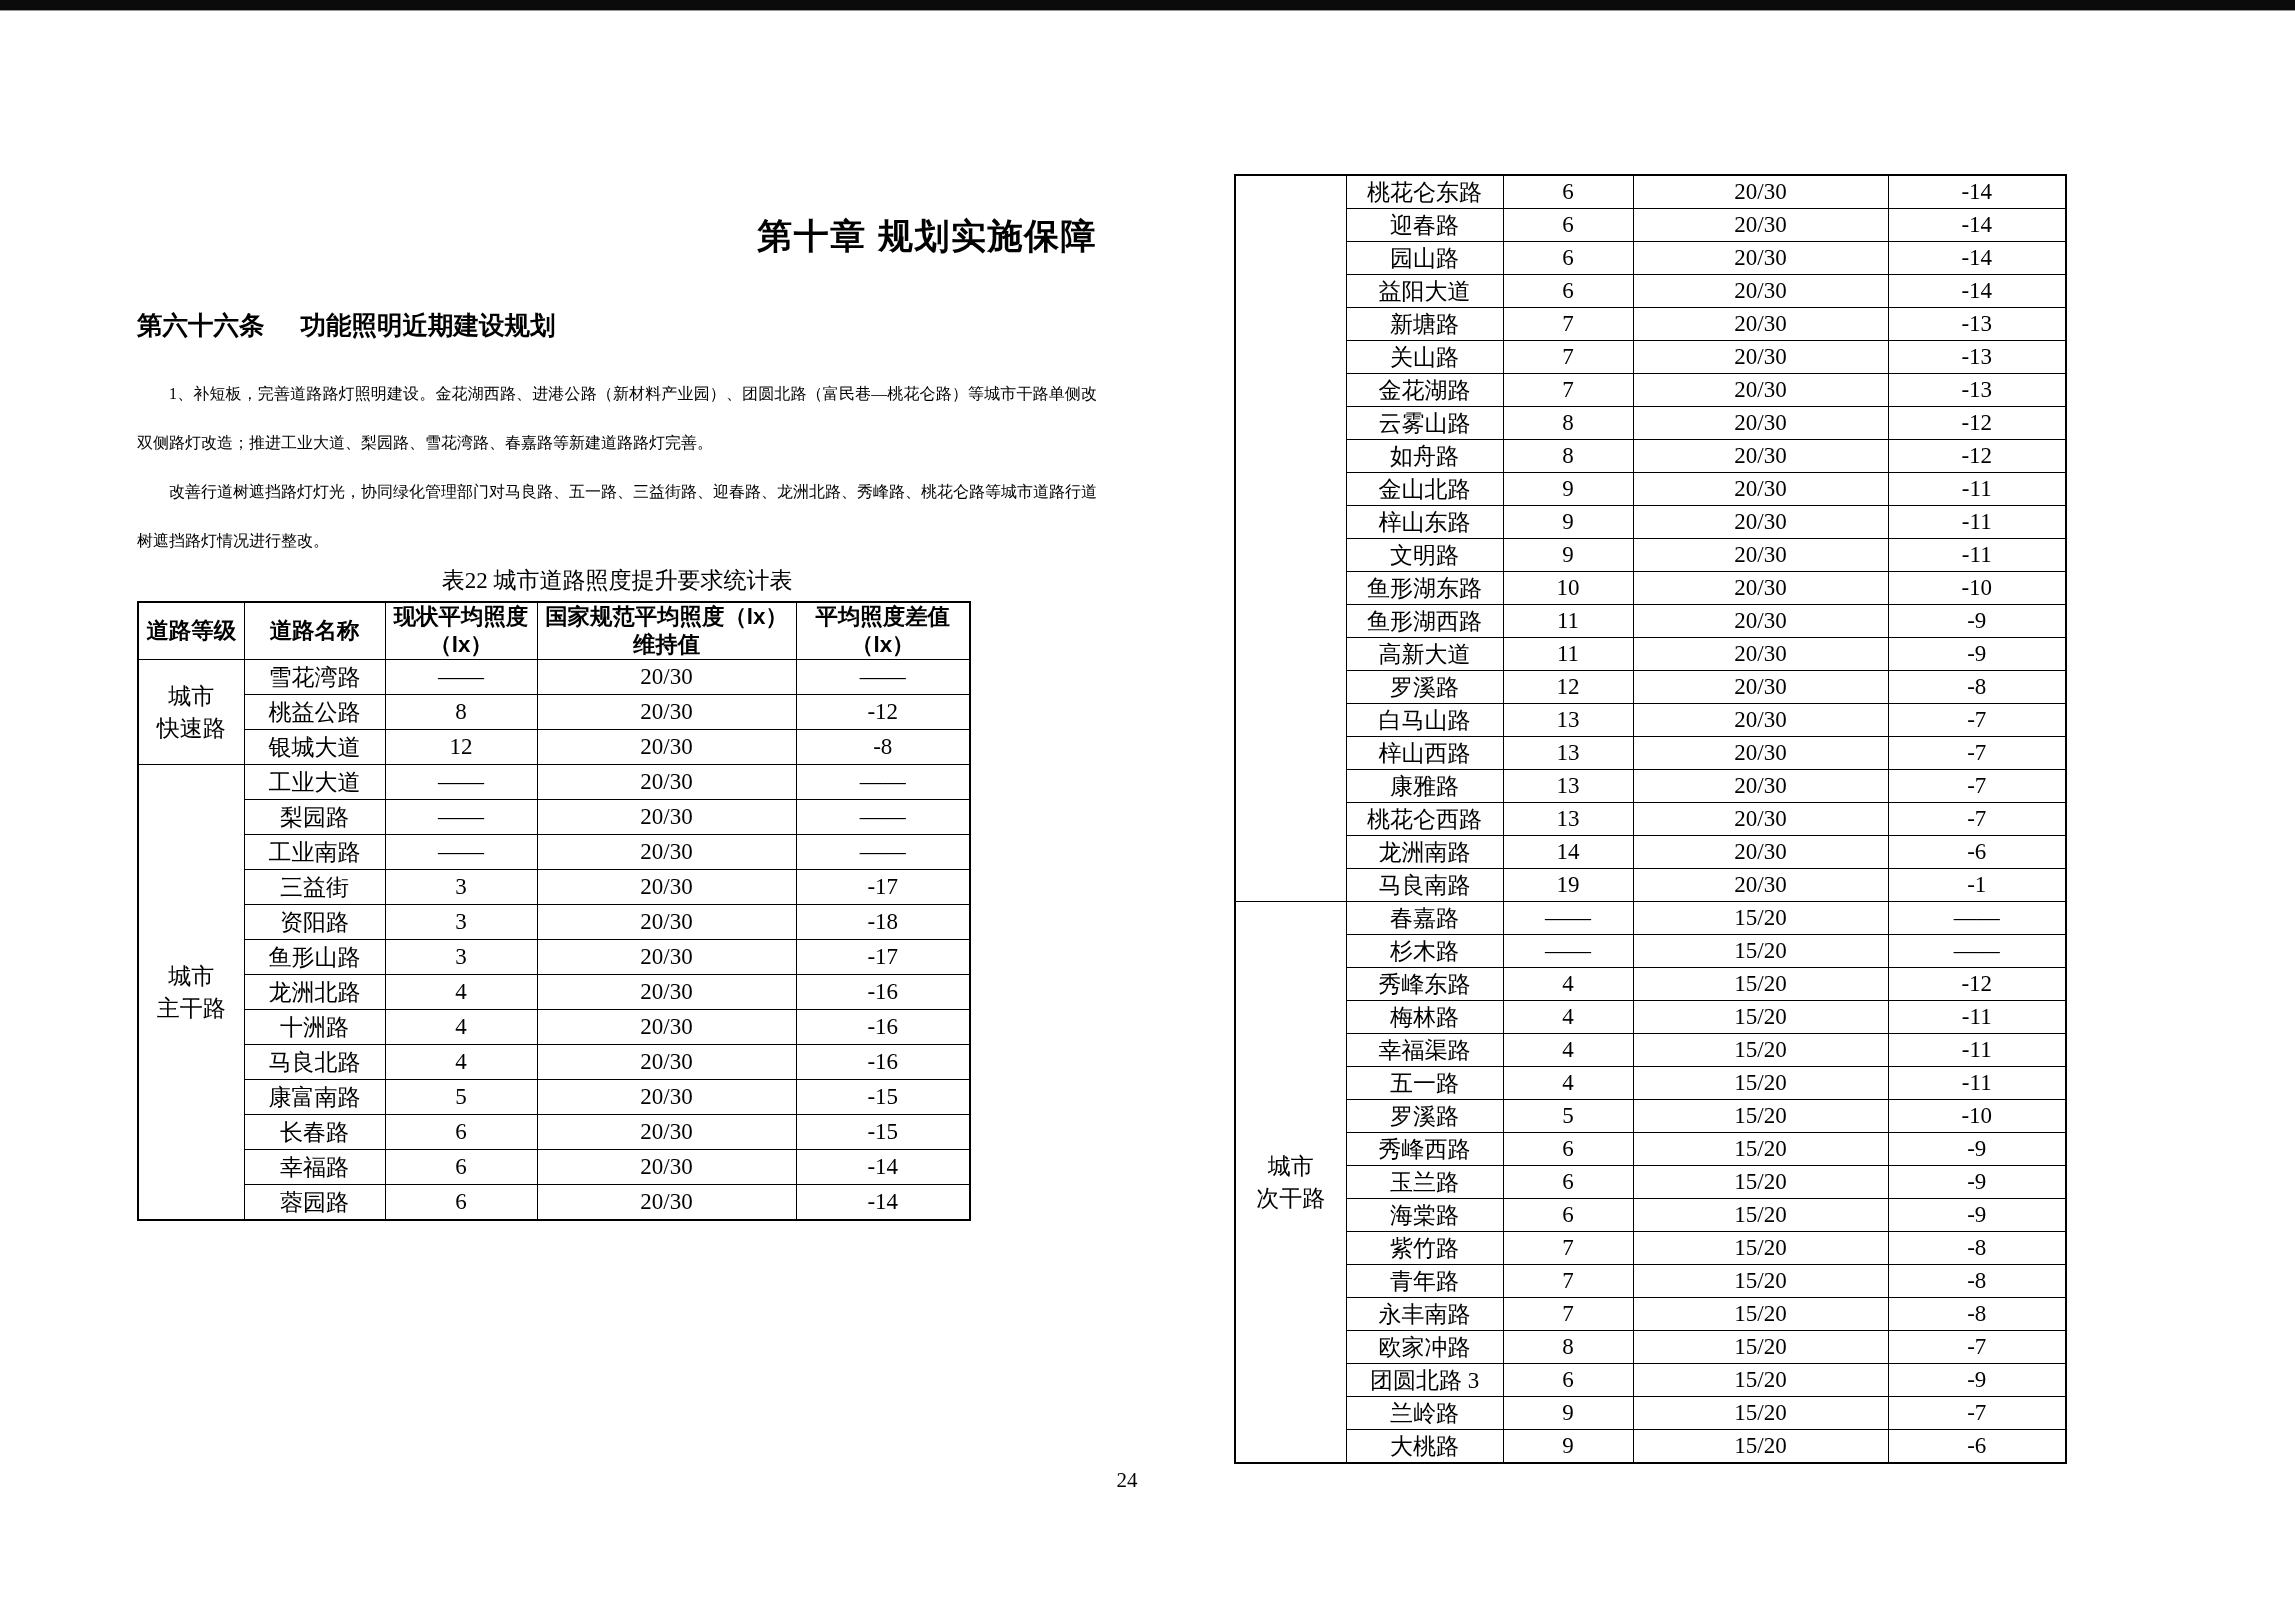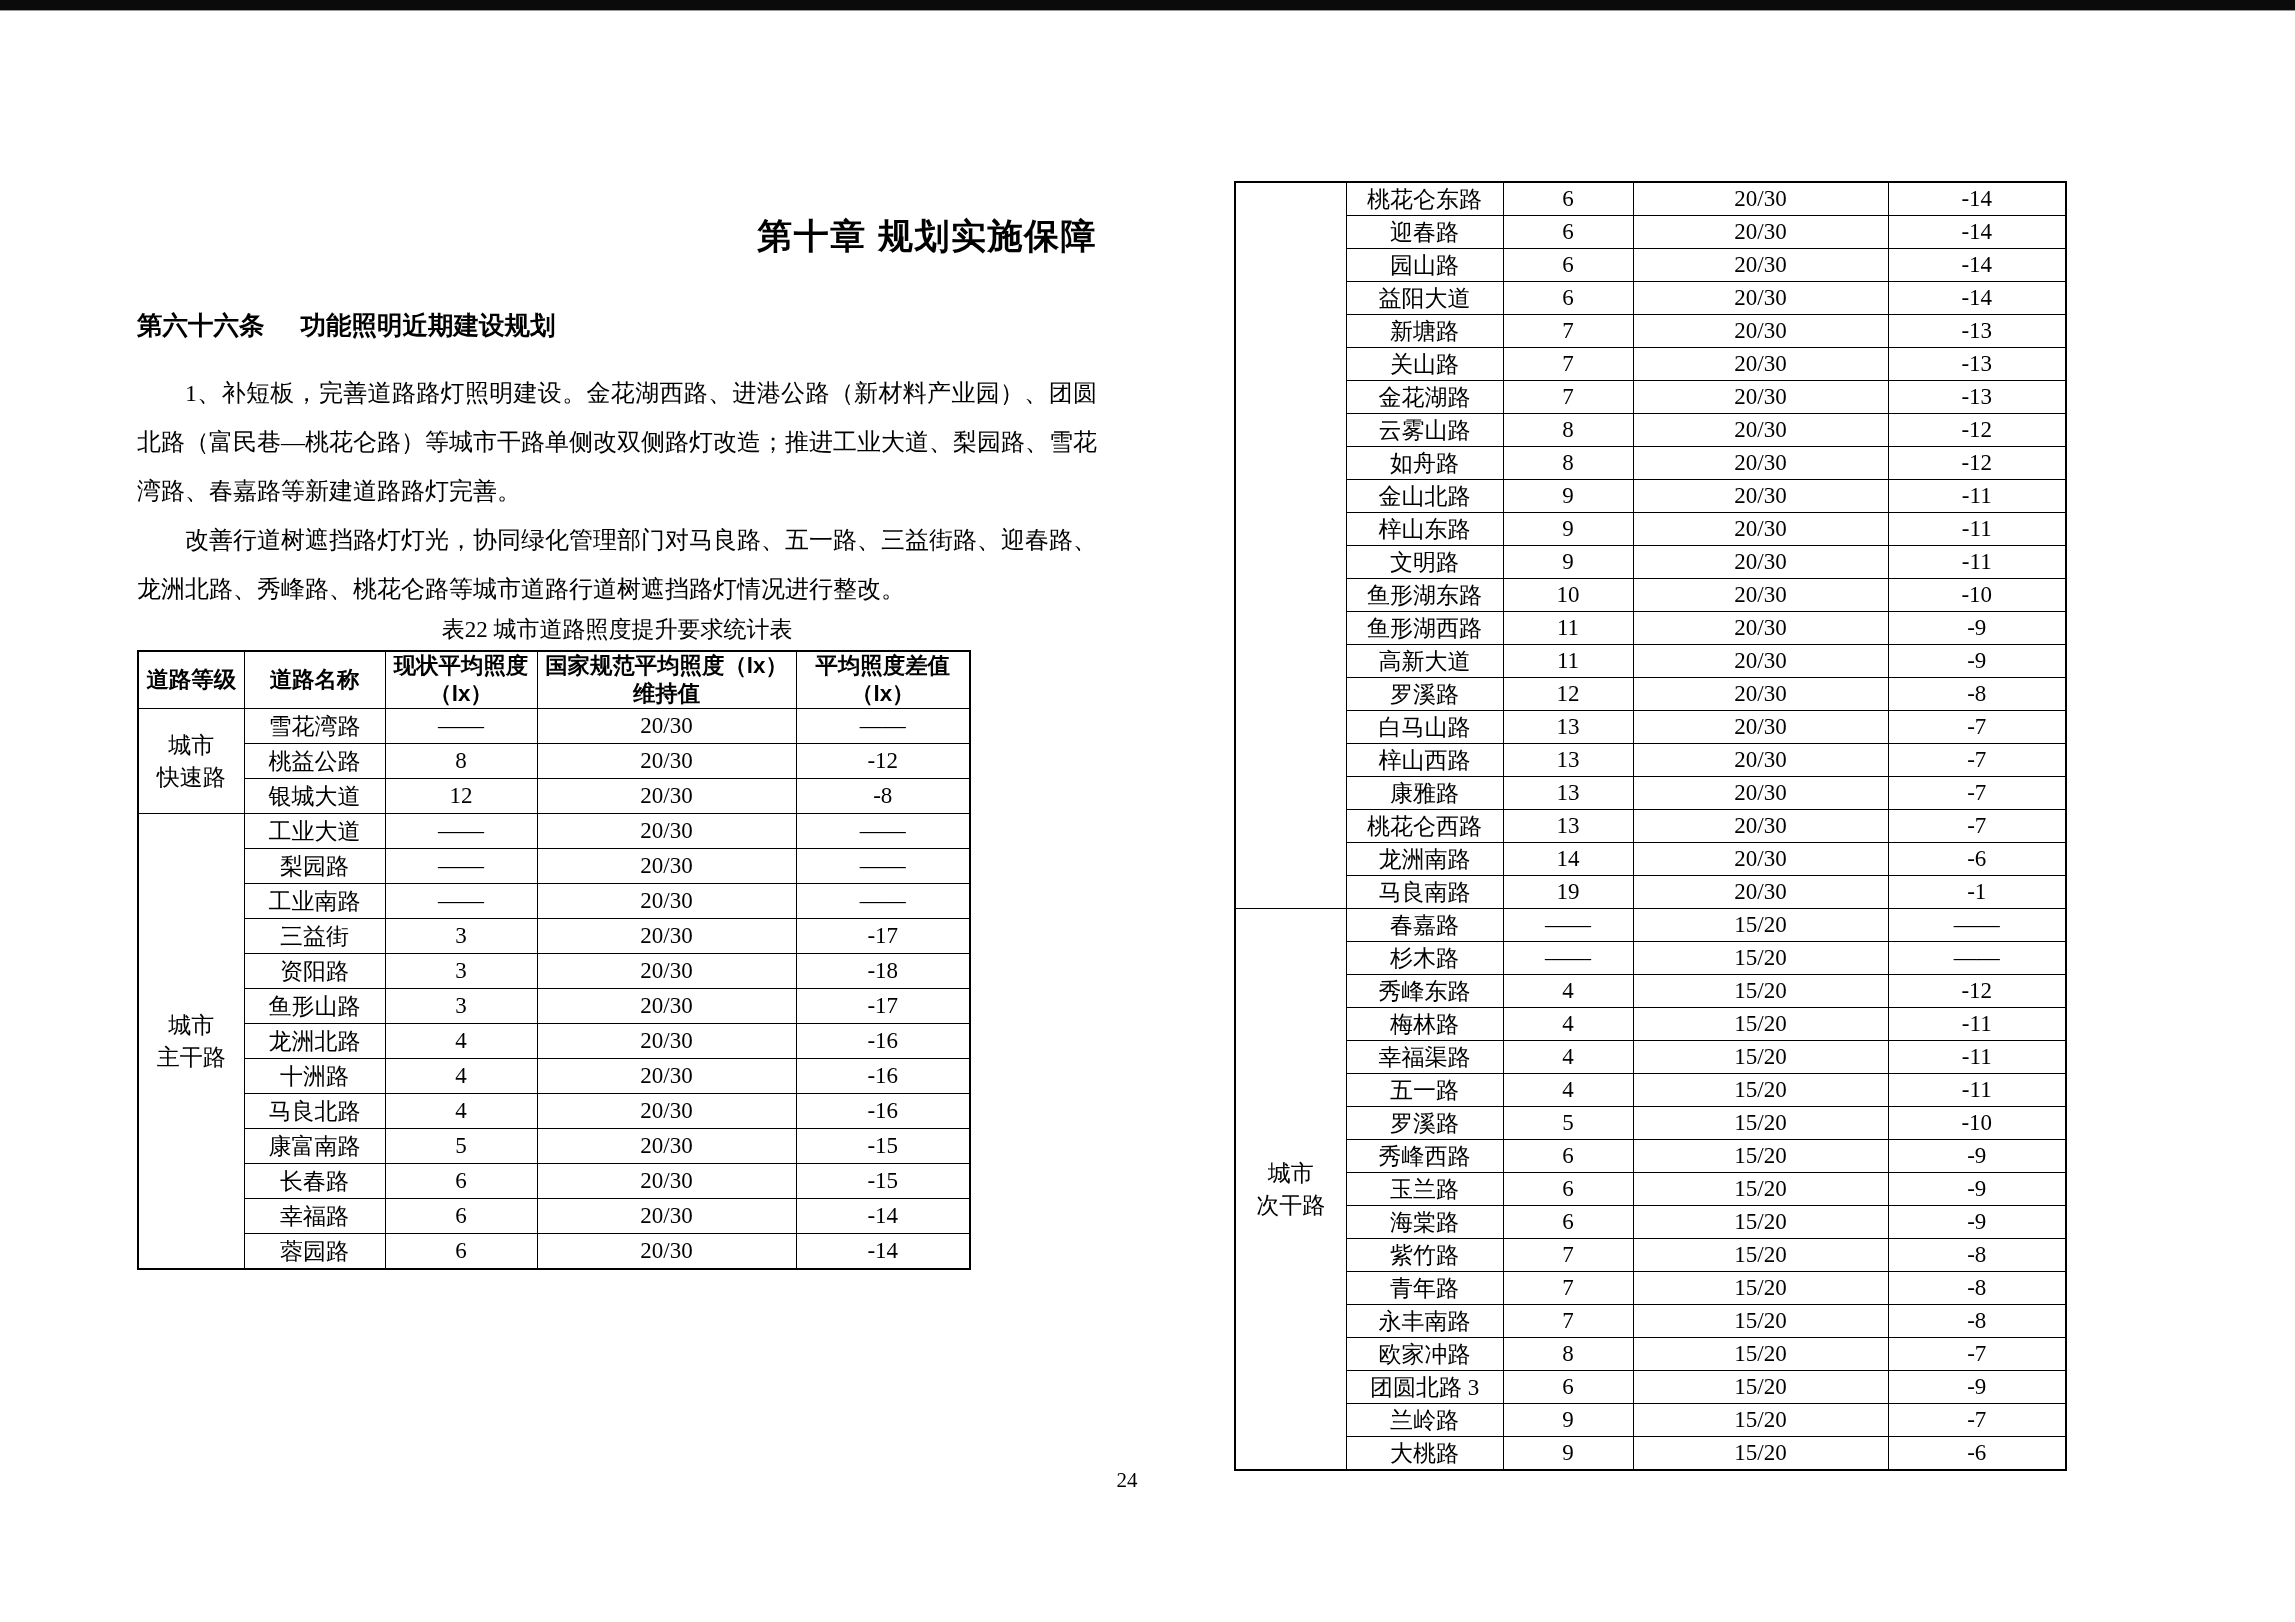--- a/index.html
+++ b/index.html
@@ -16,21 +16,21 @@
     position: absolute; left: 0; top: 0;
     width: 100%; height: 10px;
     background: #0b0b0b;
     border-bottom: 1.5px solid #9a9a9a;
   }
 
   .left-col {
     position: absolute; left: 137px; top: 190px; width: 960px;
   }
   .right-col {
-    position: absolute; left: 1234px; top: 175px;
+    position: absolute; left: 1234px; top: 168px;
   }
 
   .chapter-title {
     margin: 26px 0 0 0;
     font-family: "Liberation Sans", "DejaVu Sans", sans-serif;
     font-weight: bold;
     font-size: 35px;
     line-height: 40px;
     text-align: right;
     letter-spacing: 1.5px;
@@ -41,21 +41,21 @@
     font-family: "Liberation Sans", "DejaVu Sans", sans-serif;
     font-weight: bold;
     font-size: 25.5px;
     line-height: 31px;
   }
   .section-title { margin-left: 36px; }
 
   .paragraphs { margin-top: 28px; }
   .paragraphs p {
     margin: 0;
-    font-size: 24px;
+    font-size: 16px;
     line-height: 49px;
     text-align: justify;
     text-indent: 2em;
   }
 
   .table-caption {
     margin-top: 2px;
     text-align: center;
     font-size: 23px;
     line-height: 28px;

